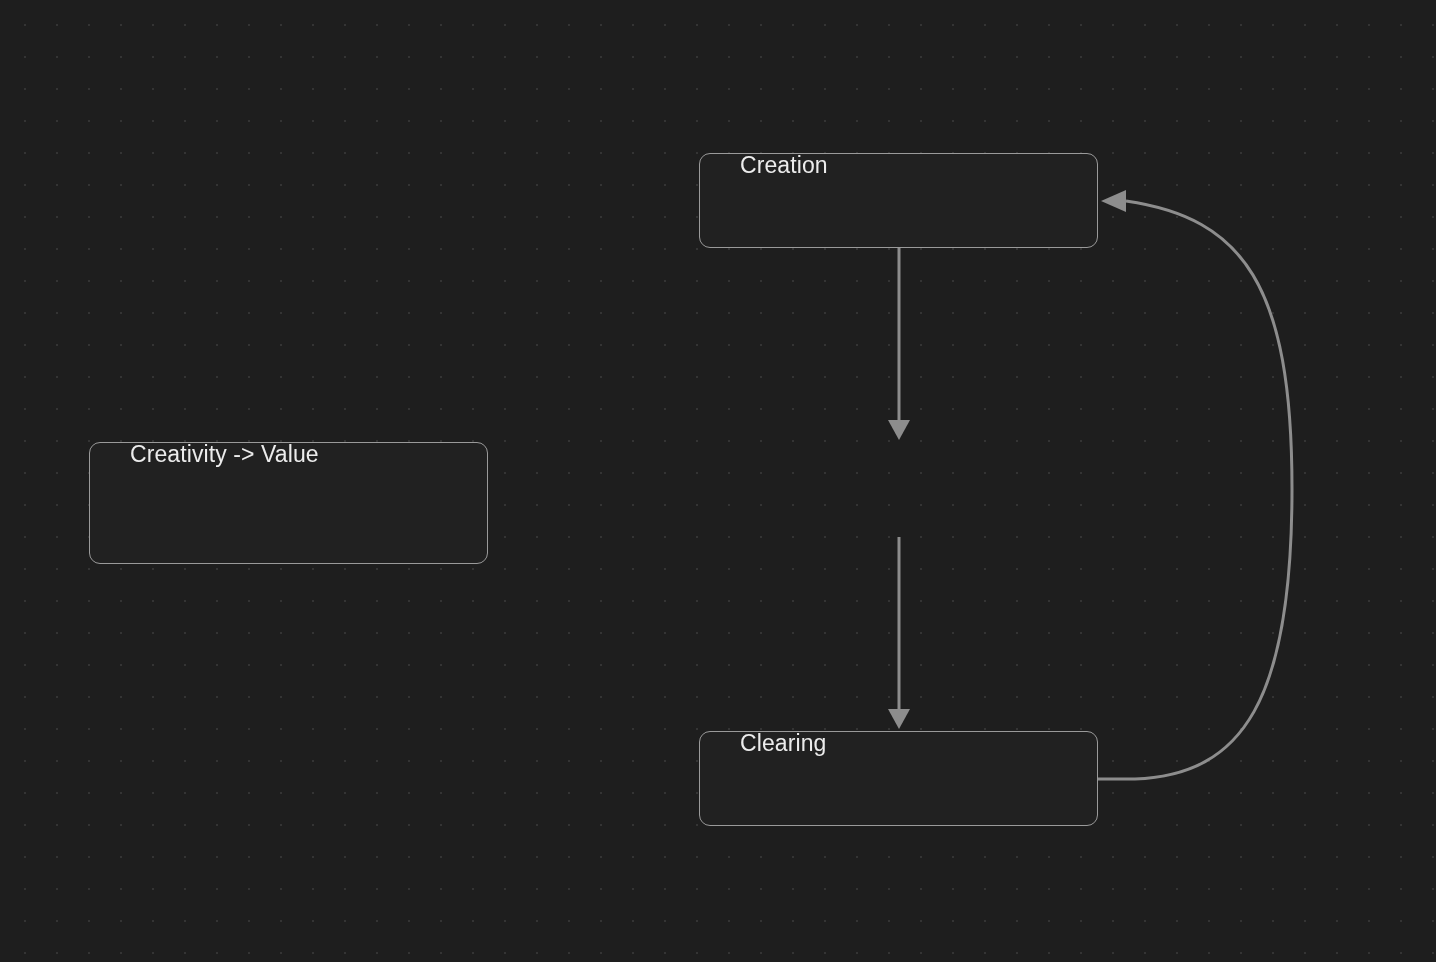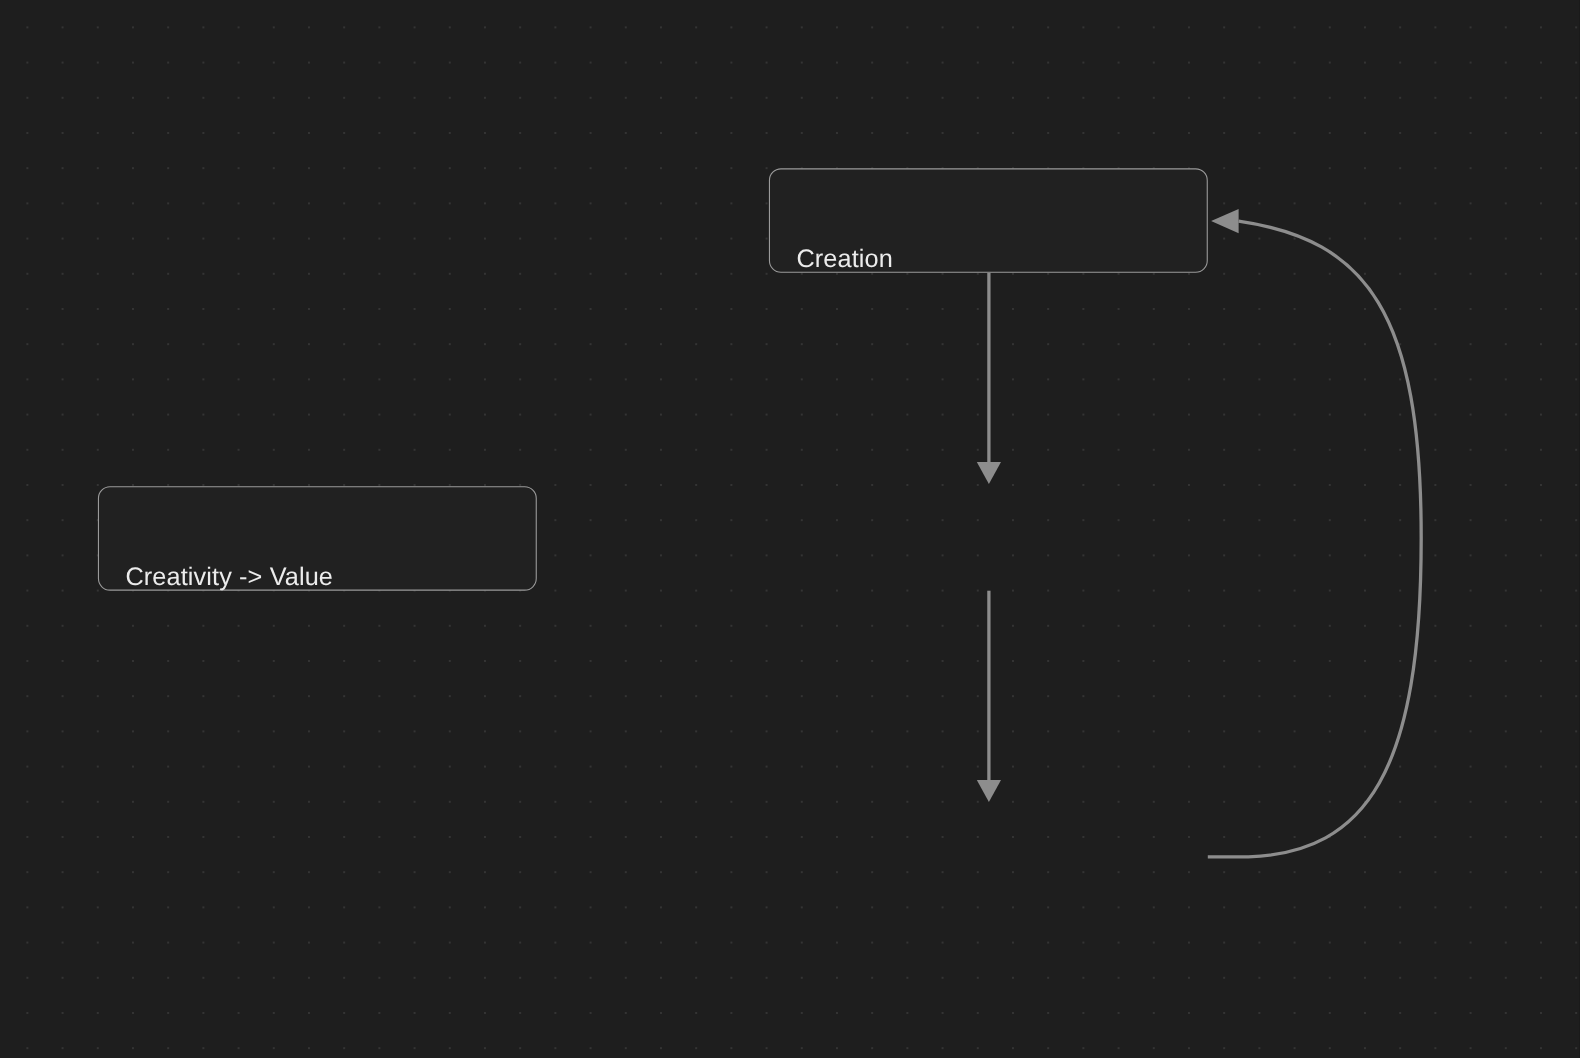--- a/index.html
+++ b/index.html
@@ -33,23 +33,23 @@
     pointer-events: none;
   }
 
   .node {
     position: absolute;
     box-sizing: border-box;
     background: #212121;
     border: 1.6px solid #9a9a9a;
     border-radius: 11px;
     display: flex;
-    align-items: flex-end;
+    align-items: flex-start;
     justify-content: flex-start;
-    padding-left: 24px;
+    padding-left: 40px;
   }
 
   .node-label {
     color: #ececec;
     font-size: 23px;
     font-weight: 400;
     letter-spacing: 0.1px;
     line-height: 1;
     white-space: nowrap;
   }
@@ -81,23 +81,26 @@
       <polygon class="edge-head" points="888,709 910,709 899,729"></polygon>
     </g>
 
     <g>
       <path class="edge-path" d="M 1098 779 L 1135 779 C 1243 775 1292 700 1292 489
                C 1292 285 1243 218 1126 201"></path>
       <polygon class="edge-head" points="1126,190 1126,212 1101,201"></polygon>
     </g>
   </svg>
 
-  <div class="node" style="left:89px; top:442px; width:399px; height:95px;">
+  <div class="node" style="left:89px; top:442px; width:399px; height:122px;">
     <span class="node-label">Creativity -&gt; Value</span>
   </div>
 
   <div class="node" style="left:699px; top:153px; width:399px; height:95px;">
     <span class="node-label">Creation</span>
   </div>
 
 
+  <div class="node" style="left:699px; top:731px; width:399px; height:95px;">
+    <span class="node-label">Clearing</span>
+  </div>
 
 </div>
 
 </body></html>

